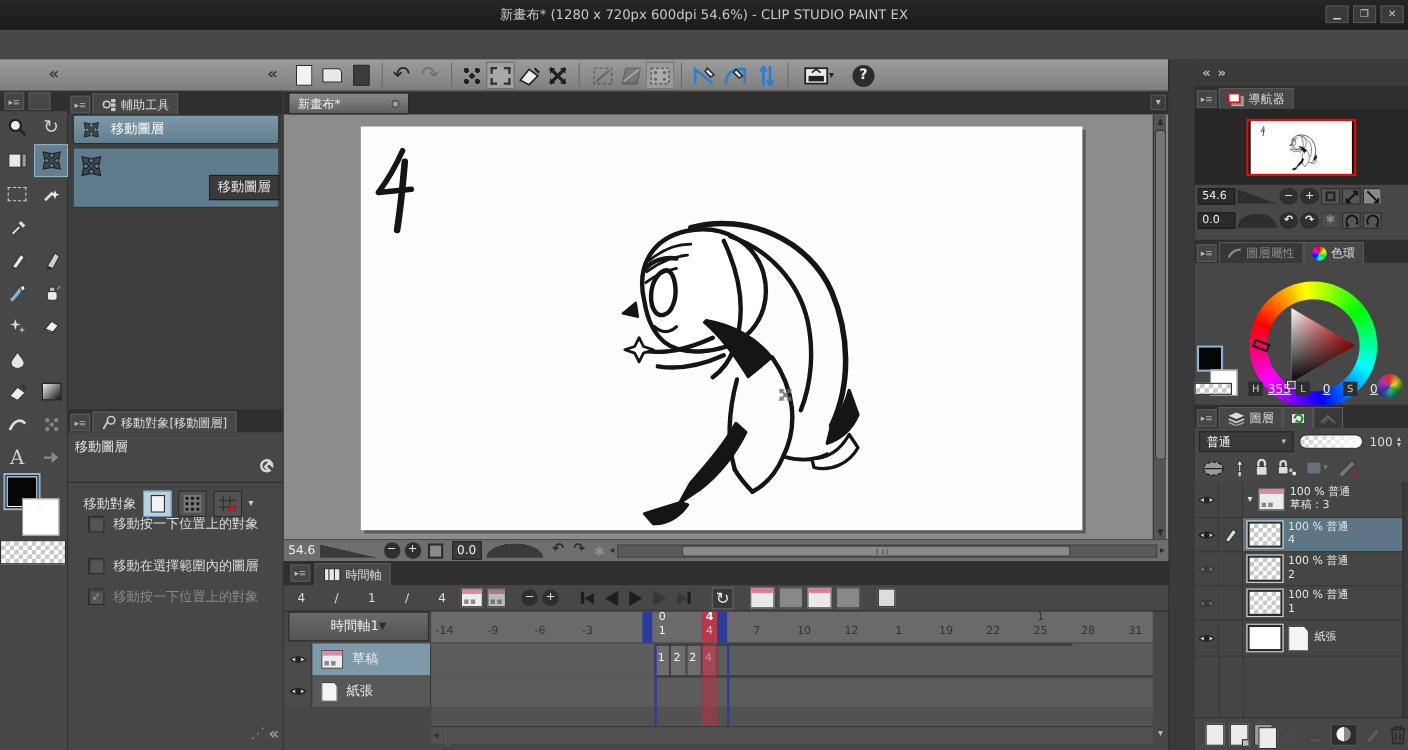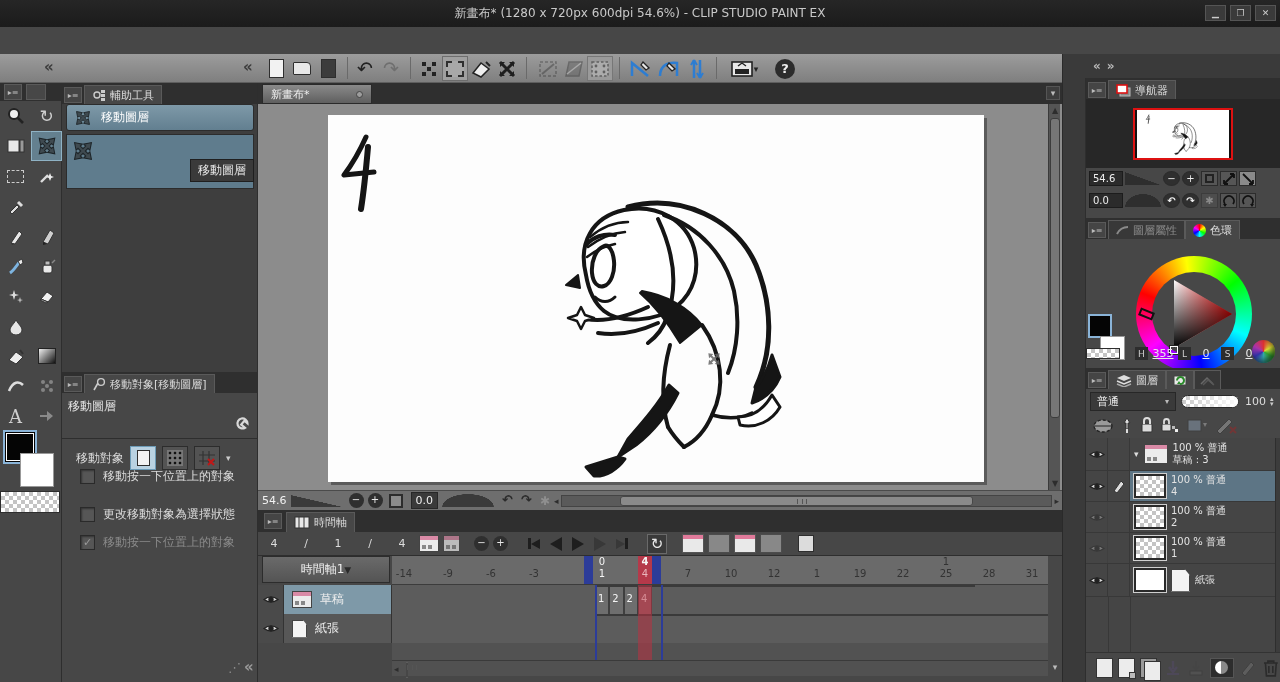--- a/index.html
+++ b/index.html
@@ -502,21 +502,21 @@
           </svg>
       </span>
       <span style="color:#ccc;font-size:9px">▾</span>
     </div>
     <div class="abs cbrow" style="top:96px">
       <span class="cbox"></span>
       <span>移動按一下位置上的對象</span>
     </div>
     <div class="abs cbrow" style="top:134px">
       <span class="cbox"></span>
-      <span>更改移動對象為選擇狀態</span>
+      <span>移動在選擇範圍內的圖層</span>
     </div>
     <div class="abs cbrow dis" style="top:162px">
       <span class="cbox">✓</span>
       <span>移動按一下位置上的對象</span>
     </div>
   </div>
 
   <div class="abs canvasarea">
     <div class="abs tabrow">
       <div class="abs doctab">

